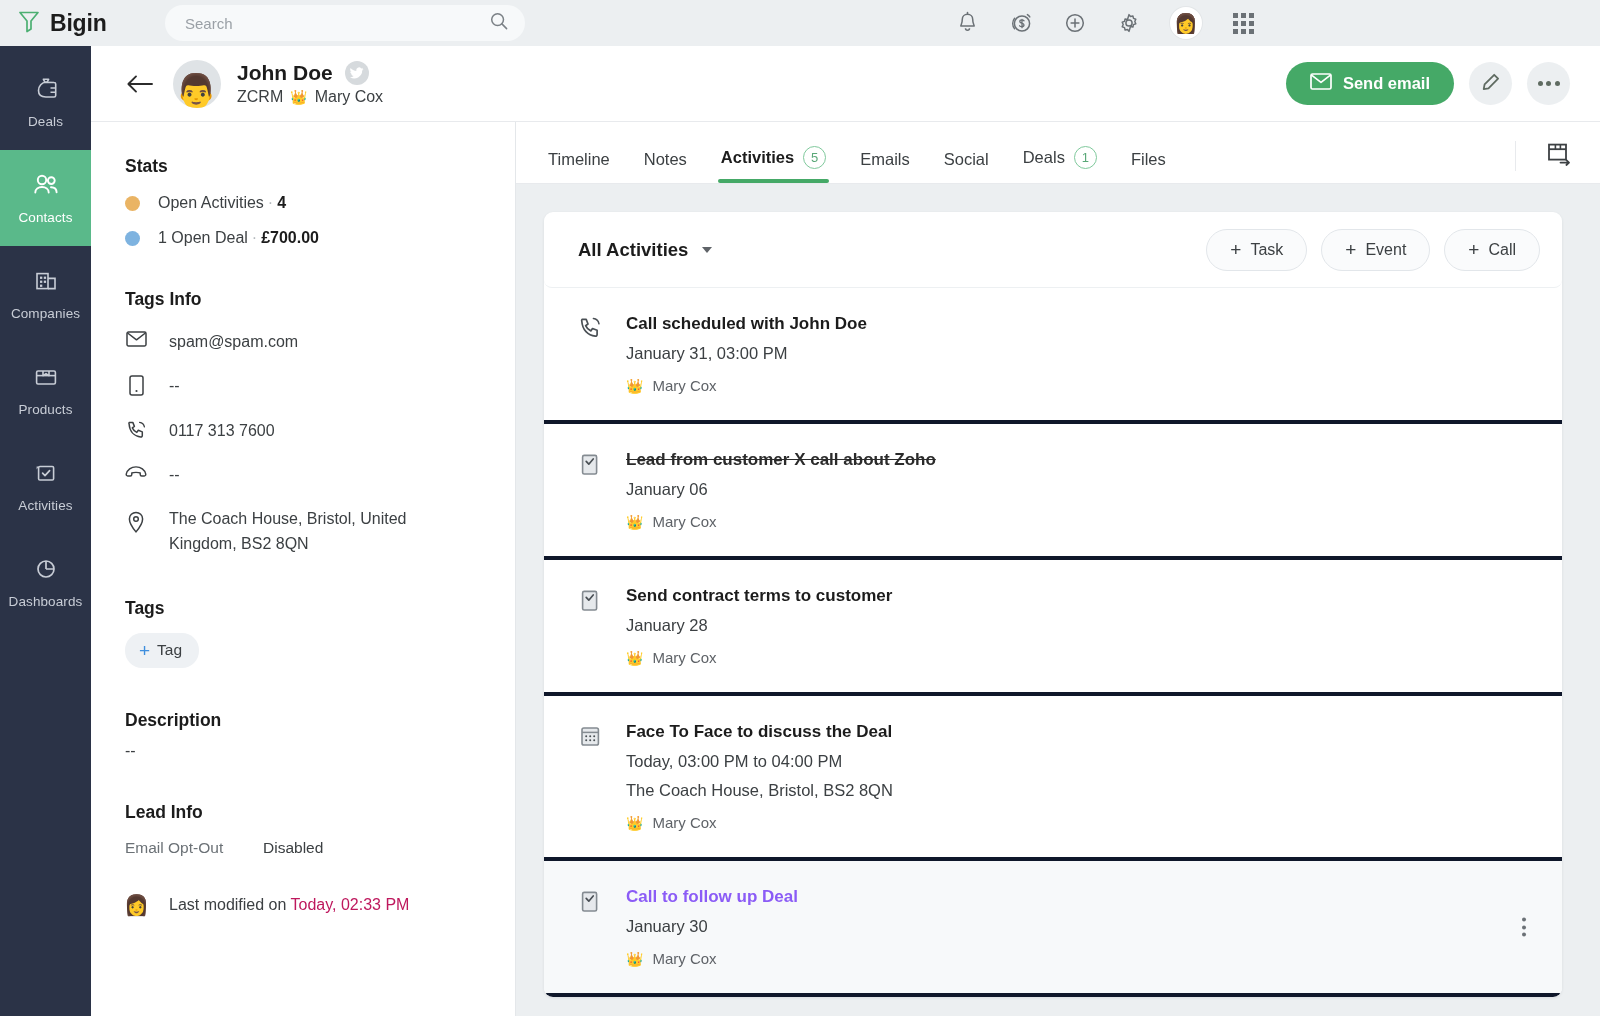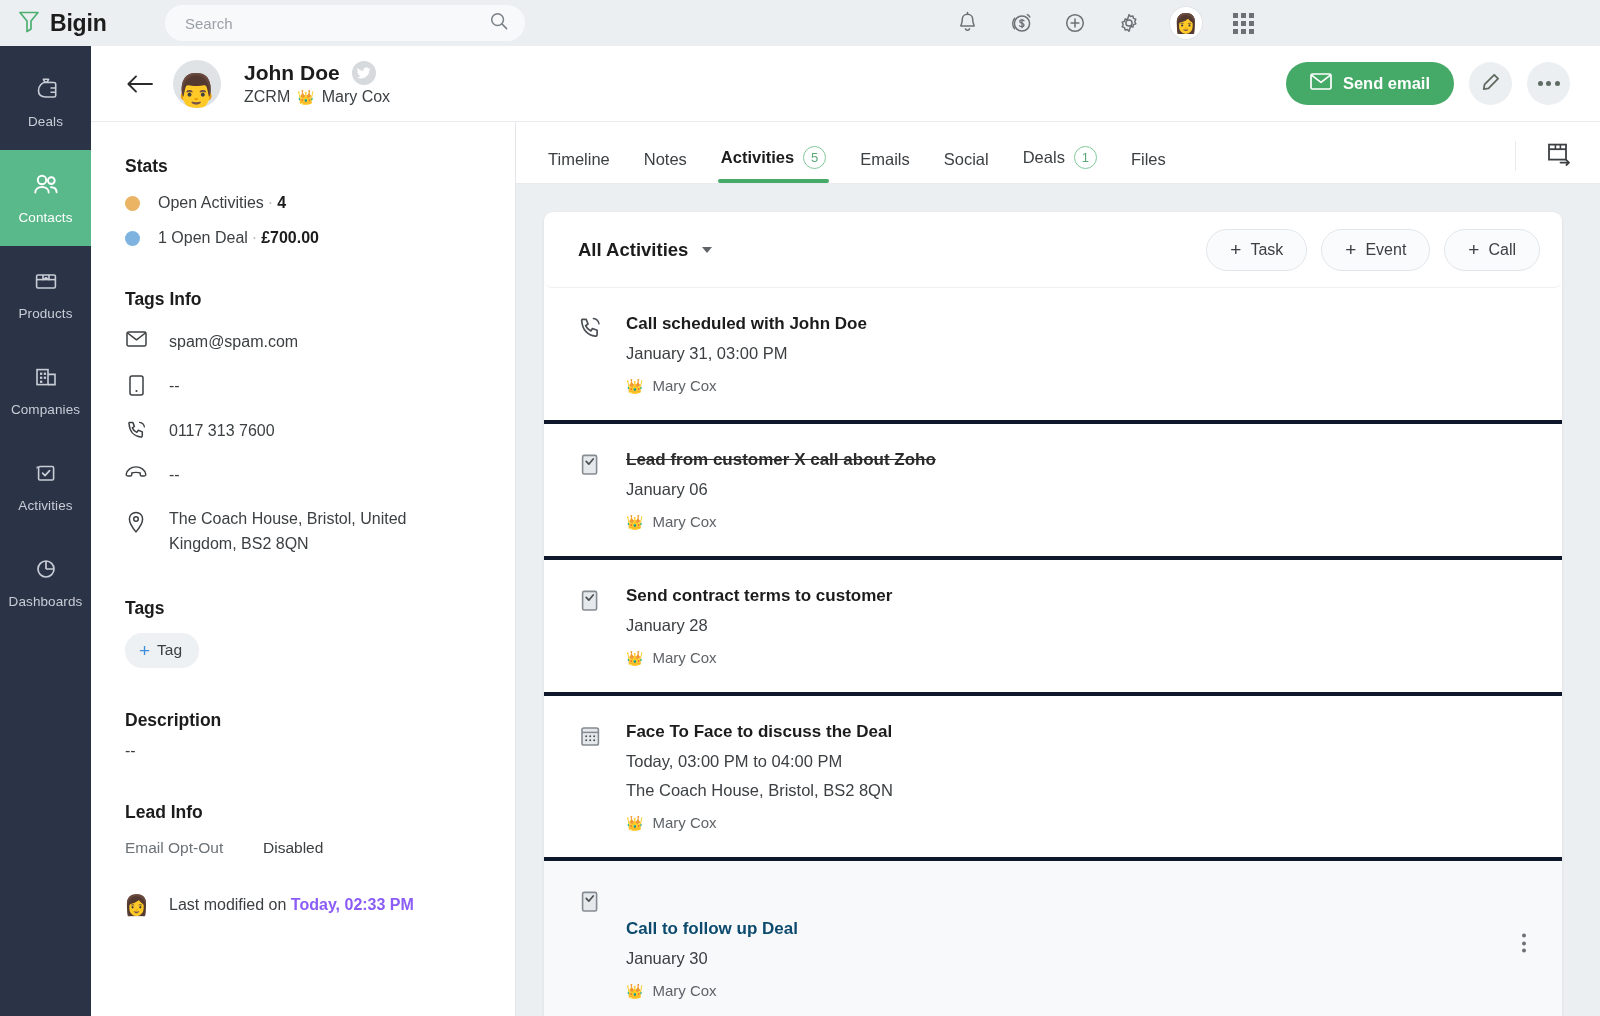--- a/index.html
+++ b/index.html
@@ -65,21 +65,21 @@
     position: absolute; top: 0; left: 0; width: 1509px; height: 76px;
     background: #ffffff; display: flex; align-items: center;
     border-bottom: 1px solid #e8eaed;
   }
   .back-arrow { margin-left: 32px; width: 34px; height: 34px; display:flex; align-items:center; justify-content:center; cursor:pointer; }
   .rec-avatar {
     margin-left: 16px; width: 48px; height: 48px; border-radius: 50%;
     background: #dfe3e6; overflow: hidden; display:flex; align-items:flex-end; justify-content:center;
     font-size: 34px; line-height: 1;
   }
-  .rec-info { margin-left: 23px; }
+  .rec-info { margin-left: 16px; }
   .rec-nameline { display: flex; align-items: center; gap: 12px; }
   .rec-name { font-size: 21px; font-weight: 700; color: #1c1c1c; }
   .tw-badge { width: 24px; height: 24px; border-radius: 50%; background: #d6dadd; display:flex; align-items:center; justify-content:center; }
   .rec-subline { display: flex; align-items: center; gap: 7px; margin-top: 3px; font-size: 16px; color: #3c4043; }
   .crown { color: #eaa53c; font-size: 14px; }
   .hdr-actions { margin-left: auto; display: flex; align-items: center; gap: 15px; margin-right: 30px; }
   .btn-send {
     height: 43px; padding: 11px 24px; border-radius: 22px;
     background: #45a967; color: #fff; border: none; cursor: pointer;
     display: flex; align-items: center; gap: 11px;
@@ -113,21 +113,21 @@
     font-size: 15.5px; color: #3c4043; cursor: pointer; margin-top: 14px;
   }
   .tag-chip .plus { color: #3e8ede; font-size: 19px; line-height: 1; }
   .dash-val { font-size: 16px; color: #3c4043; margin-top: 11px; }
   .other-row { display: flex; align-items: center; margin-top: 16px; }
   .other-k { font-size: 15.5px; color: #6b7176; width: 138px; }
   .other-v { font-size: 15.5px; color: #3c4043; }
   .modified { display: flex; align-items: center; gap: 20px; margin-top: 36px; }
   .mod-av { width: 24px; height: 24px; display:flex; align-items:center; justify-content:center; font-size: 20px; }
   .mod-txt { font-size: 16px; color: #3c4043; }
-  .mod-txt b { font-weight: 700; color: #8b5cf6; }
+  .mod-txt b { font-weight: 400; color: #be185d; }
 
   
   .content { position: absolute; top: 76px; left: 425px; width: 1084px; height: 894px; }
   .tabbar {
     height: 62px; background: #ffffff; display: flex; align-items: flex-end;
     border-bottom: 1px solid #e8eaed; position: relative;
   }
   .tab {
     display: flex; align-items: center; gap: 9px;
     padding: 0 17px 14px 17px; cursor: pointer;
@@ -168,21 +168,21 @@
 
   .act-row {
     display: flex; padding: 26px 22px 26px 34px;
     border-bottom: 4px solid #0f172a; position: relative;
   }
   .act-row.hovered { background: #f7f9fa; }
   .act-ic { width: 30px; flex: 0 0 30px; padding-top: 2px; }
   .act-body { margin-left: 18px; flex: 1; }
   .act-title { font-size: 17px; font-weight: 700; color: #1c1c1c; }
   .act-title.done { text-decoration: line-through; font-weight: 700; color: #2b2b2b; }
-  .act-title.link { color: #0c4a6e; font-weight: 600; margin-top: 32px; }
+  .act-title.link { color: #8b5cf6; font-weight: 600; }
   .act-meta { font-size: 16.5px; color: #3c4043; margin-top: 10px; }
   .act-owner { display: flex; align-items: center; gap: 9px; margin-top: 14px; font-size: 15px; color: #5f6368; }
   .row-menu { position: absolute; right: 36px; top: 50%; transform: translateY(-50%); display: flex; flex-direction: column; gap: 3.5px; cursor: pointer; }
   .row-menu i { width: 4px; height: 4px; border-radius: 50%; background: #6b7176; }
 </style>
 </head>
 <body>
 
 <div class="topbar">
   <div class="brand">
@@ -266,46 +266,46 @@
   <div class="navitem active">
     <span>
       <svg width="30" height="28" viewBox="0 0 30 28">
           <circle cx="11" cy="9" r="4.2" fill="none" stroke="currentColor" stroke-width="1.9"></circle>
           <circle cx="20.3" cy="9.6" r="3.4" fill="none" stroke="currentColor" stroke-width="1.9"></circle>
           <path d="M4.3 21.6c0-3.6 3-5.6 6.7-5.6s6.7 2 6.7 5.6" fill="none" stroke="currentColor" stroke-width="1.9" stroke-linecap="round"></path>
           <path d="M20 16.2c3.2.1 5.6 1.9 5.6 5.1" fill="none" stroke="currentColor" stroke-width="1.9" stroke-linecap="round"></path>
         </svg>
     </span>
     <span class="nlabel">Contacts</span>
-  </div>
-
-  <div class="navitem">
-    <span>
-      <svg width="28" height="28" viewBox="0 0 28 28">
-          <rect x="4.6" y="8" width="18.8" height="13" rx="1.4" fill="none" stroke="currentColor" stroke-width="1.6"></rect>
-          <path d="M4.6 12.6h18.8" stroke="currentColor" stroke-width="1.6"></path>
-          <path d="M11 8v4.6l3-2 3 2V8" fill="none" stroke="currentColor" stroke-width="1.6" stroke-linejoin="round"></path>
-        </svg>
-    </span>
-    <span class="nlabel">Products</span>
   </div>
 
   <div class="navitem">
     <span>
       <svg width="28" height="28" viewBox="0 0 28 28">
           <rect x="5" y="6.6" width="11" height="15" fill="none" stroke="currentColor" stroke-width="1.6"></rect>
           <path d="M16 11.4h7v10.2h-7" fill="none" stroke="currentColor" stroke-width="1.6"></path>
           <rect x="8" y="9.6" width="2.3" height="2.3" fill="currentColor"></rect>
           <rect x="11.8" y="9.6" width="2.3" height="2.3" fill="currentColor"></rect>
           <rect x="8" y="13.6" width="2.3" height="2.3" fill="currentColor"></rect>
           <rect x="11.8" y="13.6" width="2.3" height="2.3" fill="currentColor"></rect>
           <rect x="8" y="17.6" width="2.3" height="2.3" fill="currentColor"></rect>
         </svg>
     </span>
     <span class="nlabel">Companies</span>
+  </div>
+
+  <div class="navitem">
+    <span>
+      <svg width="28" height="28" viewBox="0 0 28 28">
+          <rect x="4.6" y="8" width="18.8" height="13" rx="1.4" fill="none" stroke="currentColor" stroke-width="1.6"></rect>
+          <path d="M4.6 12.6h18.8" stroke="currentColor" stroke-width="1.6"></path>
+          <path d="M11 8v4.6l3-2 3 2V8" fill="none" stroke="currentColor" stroke-width="1.6" stroke-linejoin="round"></path>
+        </svg>
+    </span>
+    <span class="nlabel">Products</span>
   </div>
 
   <div class="navitem">
     <span>
       <svg width="28" height="28" viewBox="0 0 28 28">
           <rect x="6.6" y="7.5" width="15" height="13.5" rx="1.3" fill="none" stroke="currentColor" stroke-width="1.6"></rect>
           <path d="M6.6 7.5l-2 3v-3z" fill="currentColor"></path>
           <path d="M10.6 14.2l2.4 2.4 4.6-5" fill="none" stroke="currentColor" stroke-width="1.7" stroke-linecap="round" stroke-linejoin="round"></path>
         </svg>
     </span>

